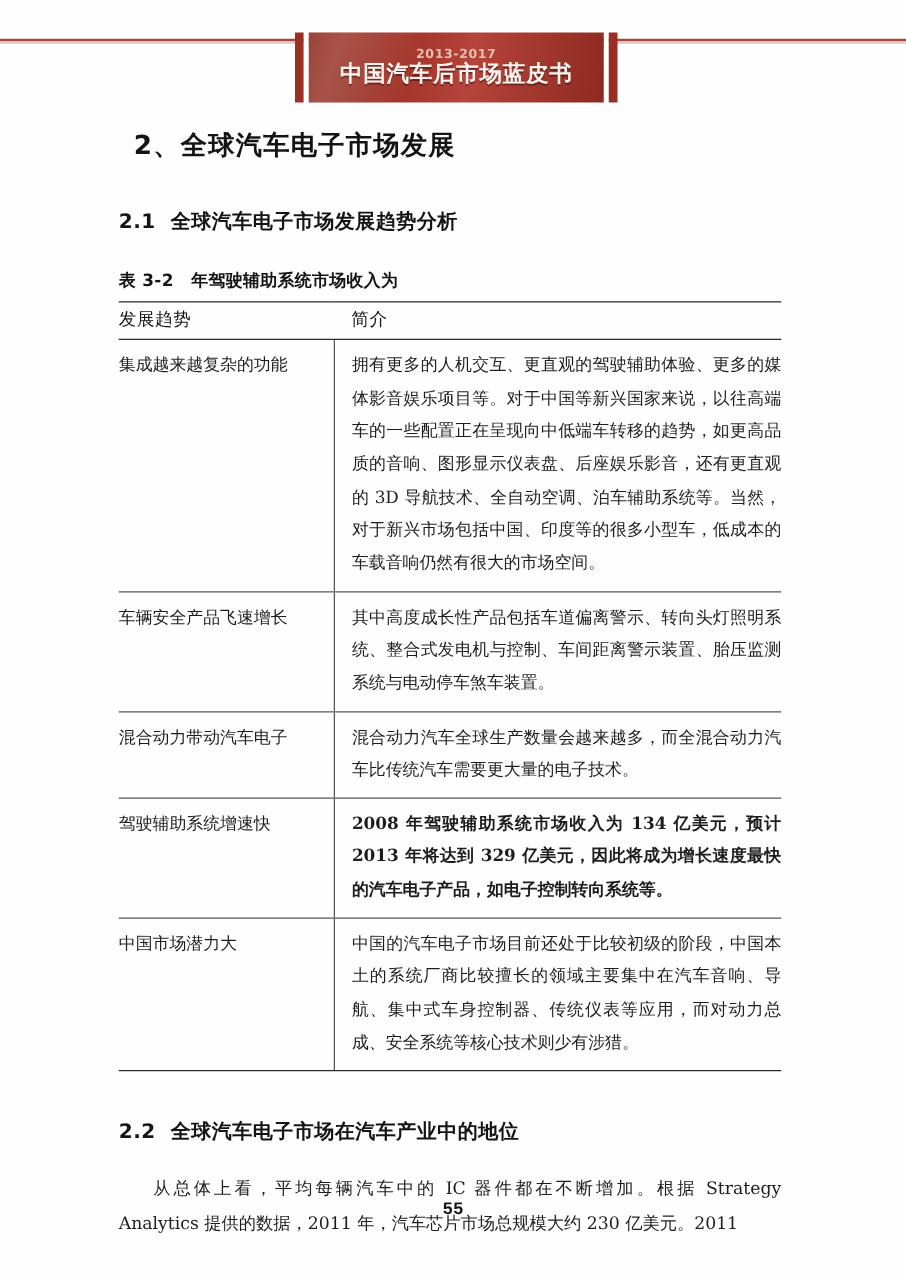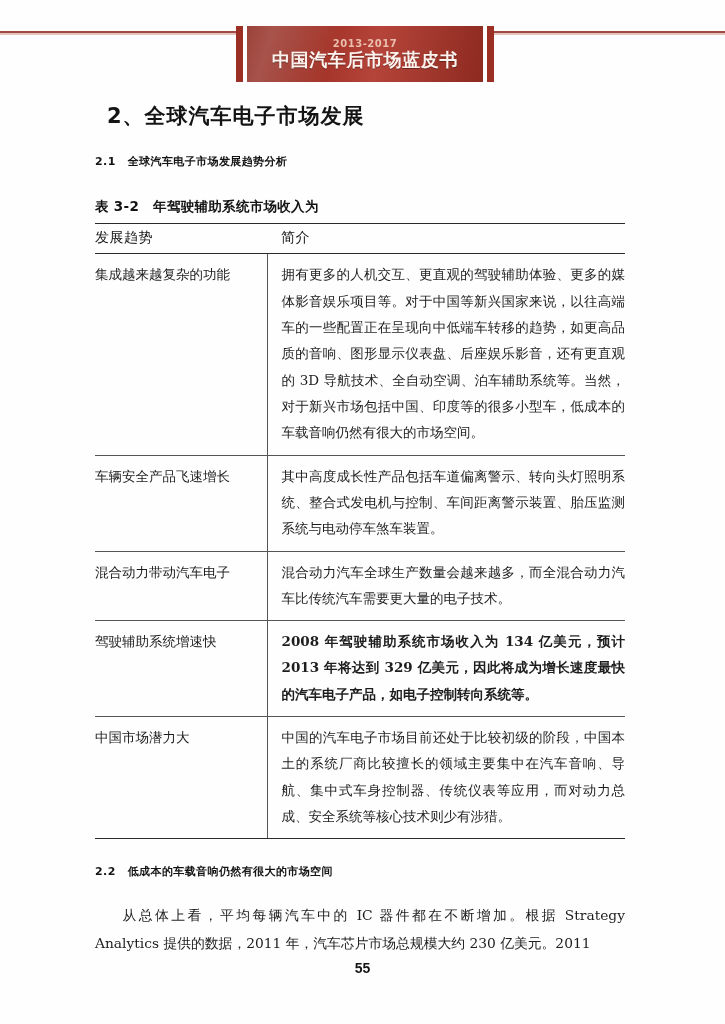--- a/index.html
+++ b/index.html
@@ -119,23 +119,23 @@
     margin: 12px;
     font-family: "DejaVu Sans", "Liberation Sans", sans-serif;
     font-size: 21px;
     font-weight: bold;
     letter-spacing: 1px;
     color: #141414;
     line-height: 1.2;
   }
 
   h2.sub-title {
-    margin: 26px 0 0 0;
-    font-family: "DejaVu Sans", "Liberation Sans", sans-serif;
-    font-size: 11px;
+    margin: 38px 0 0 0;
+    font-family: "DejaVu Sans", "Liberation Sans", sans-serif;
+    font-size: 16px;
     font-weight: bold;
     letter-spacing: .4px;
     color: #141414;
     line-height: 1.2;
   }
   h2.sub-title .num { margin-right: 12px; }
 
   .table-caption {
     margin-top: 30px;
     font-family: "DejaVu Sans", "Liberation Sans", sans-serif;
@@ -205,21 +205,21 @@
     text-indent: 2em;
   }
 
   
   .page-number {
     position: absolute;
     top: 960px;
     left: 0;
     width: 725px;
     text-align: center;
-    font-family: Liberation Sans, sans-serif;
+    font-family: Liberation Mono, monospace;
     font-size: 14px;
     font-weight: bold;
     color: #141414;
   }
 </style>
 </head>
 <body>
 
 <div class="page">
 
@@ -278,21 +278,21 @@
           <td class="desc bold-num">2008 年驾驶辅助系统市场收入为 134 亿美元，预计 2013 年将达到 329 亿美元，因此将成为增长速度最快的汽车电子产品，如电子控制转向系统等。</td>
         </tr>
         <tr>
           <td class="key">中国市场潜力大</td>
           <td class="desc">中国的汽车电子市场目前还处于比较初级的阶段，中国本土的系统厂商比较擅长的领域主要集中在汽车音响、导航、集中式车身控制器、传统仪表等应用，而对动力总成、安全系统等核心技术则少有涉猎。</td>
         </tr>
       </tbody>
     </table>
 
     <h2 class="sub-title">
-      <span class="num">2.2</span><span>低成本的车载音响仍然有很大的市场空间</span>
+      <span class="num">2.2</span><span>全球汽车电子市场在汽车产业中的地位</span>
     </h2>
 
     <p class="body-para">从总体上看，平均每辆汽车中的 IC 器件都在不断增加。根据 Strategy Analytics 提供的数据，2011 年，汽车芯片市场总规模大约 230 亿美元。2011</p>
 
   </div>
 
   <div class="page-number">55</div>
 
 </div>
 

